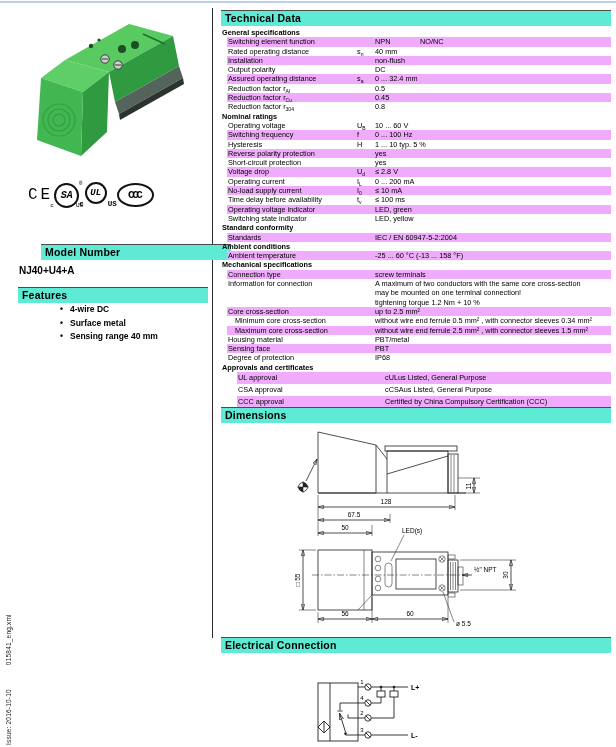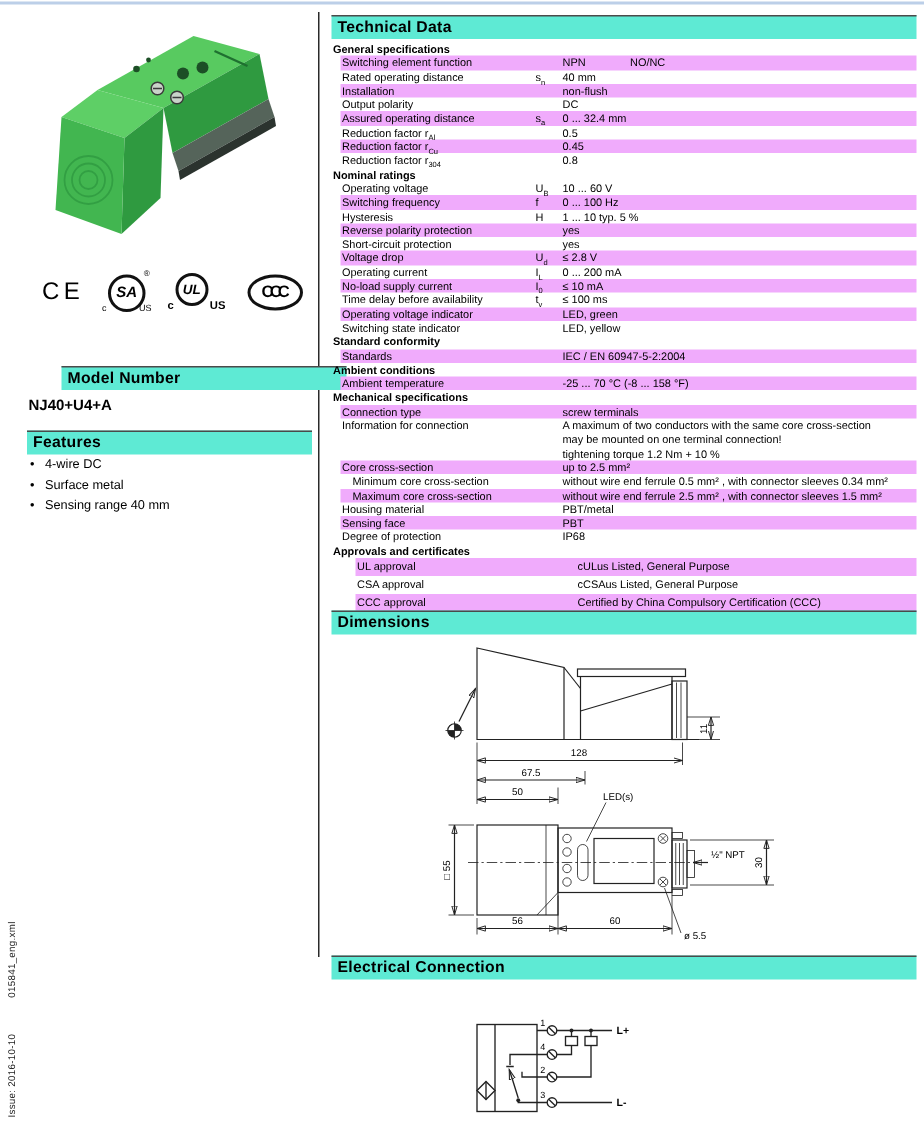--- a/index.html
+++ b/index.html
@@ -15,21 +15,21 @@
     position:absolute; left:221px; width:390px; height:16px;
     background:#5eead4; border-top:1.5px solid #4a4a4a; box-sizing:border-box;
     font-size:10.5px; font-weight:bold; padding:1px 0 0 4px; letter-spacing:0.2px;
   }
   .bar-left { left:18px; width:190px; }
   .tech-bar { top:10px; } .dims-bar { top:407px; } .elec-bar { top:637px; }
   .model-bar { top:244px;margin-left:23px; } .features-bar { top:287px; }
 
   .model-number { position:absolute; left:19px; top:265px; font-size:10px; font-weight:bold; }
   .features { position:absolute; left:20px; top:303px; margin:0; padding:0; list-style:none; }
-  .features li { font-size:8.5px; font-weight:normal; line-height:13.5px; }
+  .features li { font-size:8.5px; font-weight:bold; line-height:13.5px;margin-left:40px; }
   .features .blt { display:inline-block; width:10px; }
 
   .side-text {
     position:absolute; left:5px; top:745px; transform-origin:0 0; transform:rotate(-90deg);
     font-size:6.5px; white-space:pre; color:#222; letter-spacing:0.2px;
   }
 
   
   .spec-table { position:absolute; left:221px; top:28px; width:390px; font-size:7.3px; }
   .sec-title { font-weight:bold; height:9.3px; line-height:9.3px; padding-left:1px; }
@@ -38,21 +38,21 @@
   .row.gray { background:#f0abfc; }
   .lbl { width:130px; padding-left:1px; box-sizing:border-box; white-space:nowrap; }
   .lbl.ind { padding-left:8px; }
   .sym { width:18px; }
   .val { flex:1; position:relative; white-space:nowrap; }
   .val2 { position:absolute; left:45px; }
   sub { font-size:5px; line-height:0; }
 
   
   .logos { position:absolute; left:28px; top:179px; width:174px; height:32px;
-           display:flex; justify-content:space-between; align-items:center; }
+           display:flex; justify-content:flex-start; align-items:center;font-family:Liberation Mono, monospace; }
   .ce { font-size:16px; letter-spacing:3px; font-weight:400; }
   .csa { position:relative; width:26px; height:26px; }
   .csa .circ { position:absolute; left:1px; top:1px; width:21px; height:21px; border:2px solid #111;
                border-radius:50%; text-align:center; font-size:10px; font-weight:bold; font-style:italic;
                line-height:21px; }
   .csa .reg { position:absolute; right:-3px; top:-2px; font-size:5.5px; }
   .csa .cc  { position:absolute; left:-3px; bottom:-1px; font-size:6px; }
   .csa .uss { position:absolute; right:-4px; bottom:-1px; font-size:6px; }
   .ul { display:flex; align-items:flex-end; }
   .ul .pre { font-size:7.5px; font-weight:bold; margin-right:1px; }
@@ -243,21 +243,21 @@
       <div class="sec-title">Standard conformity</div>
       <div class="row gray">
         <div class="lbl">Standards</div>
         <div class="sym"></div>
         <div class="val"><span>IEC / EN 60947-5-2:2004</span></div>
       </div>
       <div class="sec-title">Ambient conditions</div>
       <div class="row gray">
         <div class="lbl">Ambient temperature</div>
         <div class="sym"></div>
-        <div class="val"><span>-25 ... 70 °C (-8 ... 158 °F)</span></div>
+        <div class="val"><span>-25 ... 60 °C (-13 ... 158 °F)</span></div>
       </div>
       <div class="sec-title">Mechanical specifications</div>
       <div class="row gray">
         <div class="lbl">Connection type</div>
         <div class="sym"></div>
         <div class="val"><span>screw terminals</span></div>
       </div>
       <div class="row">
         <div class="lbl">Information for connection</div>
         <div class="sym"></div>

